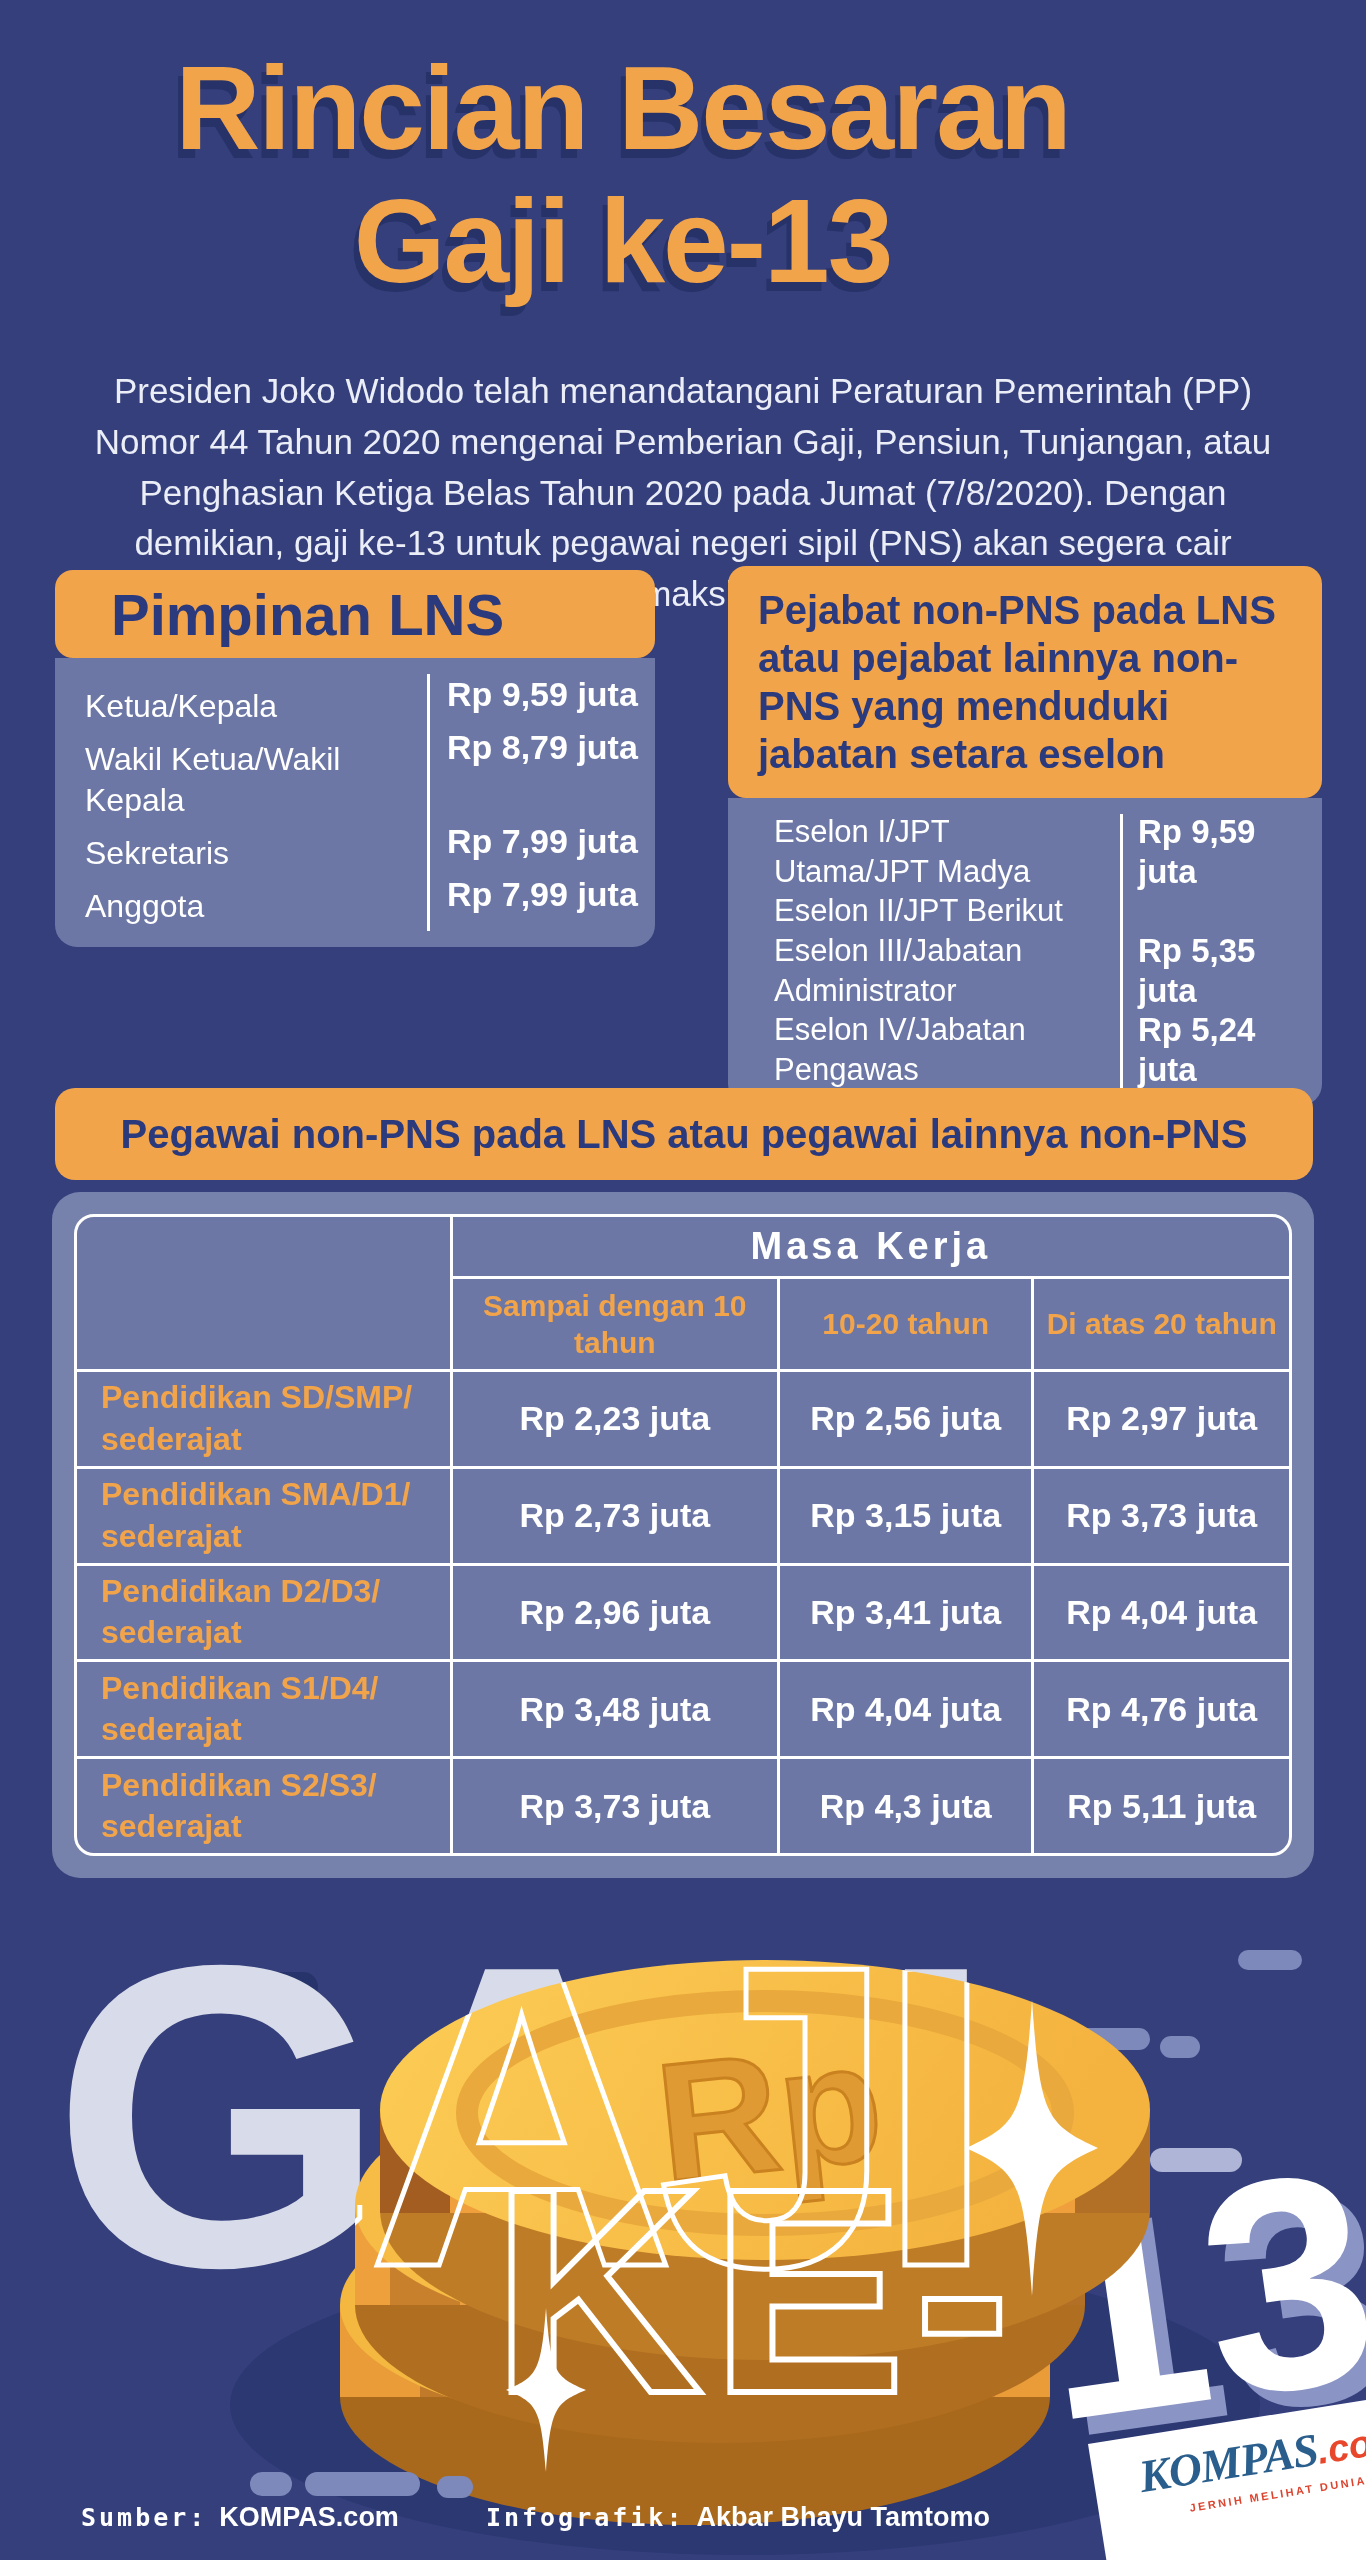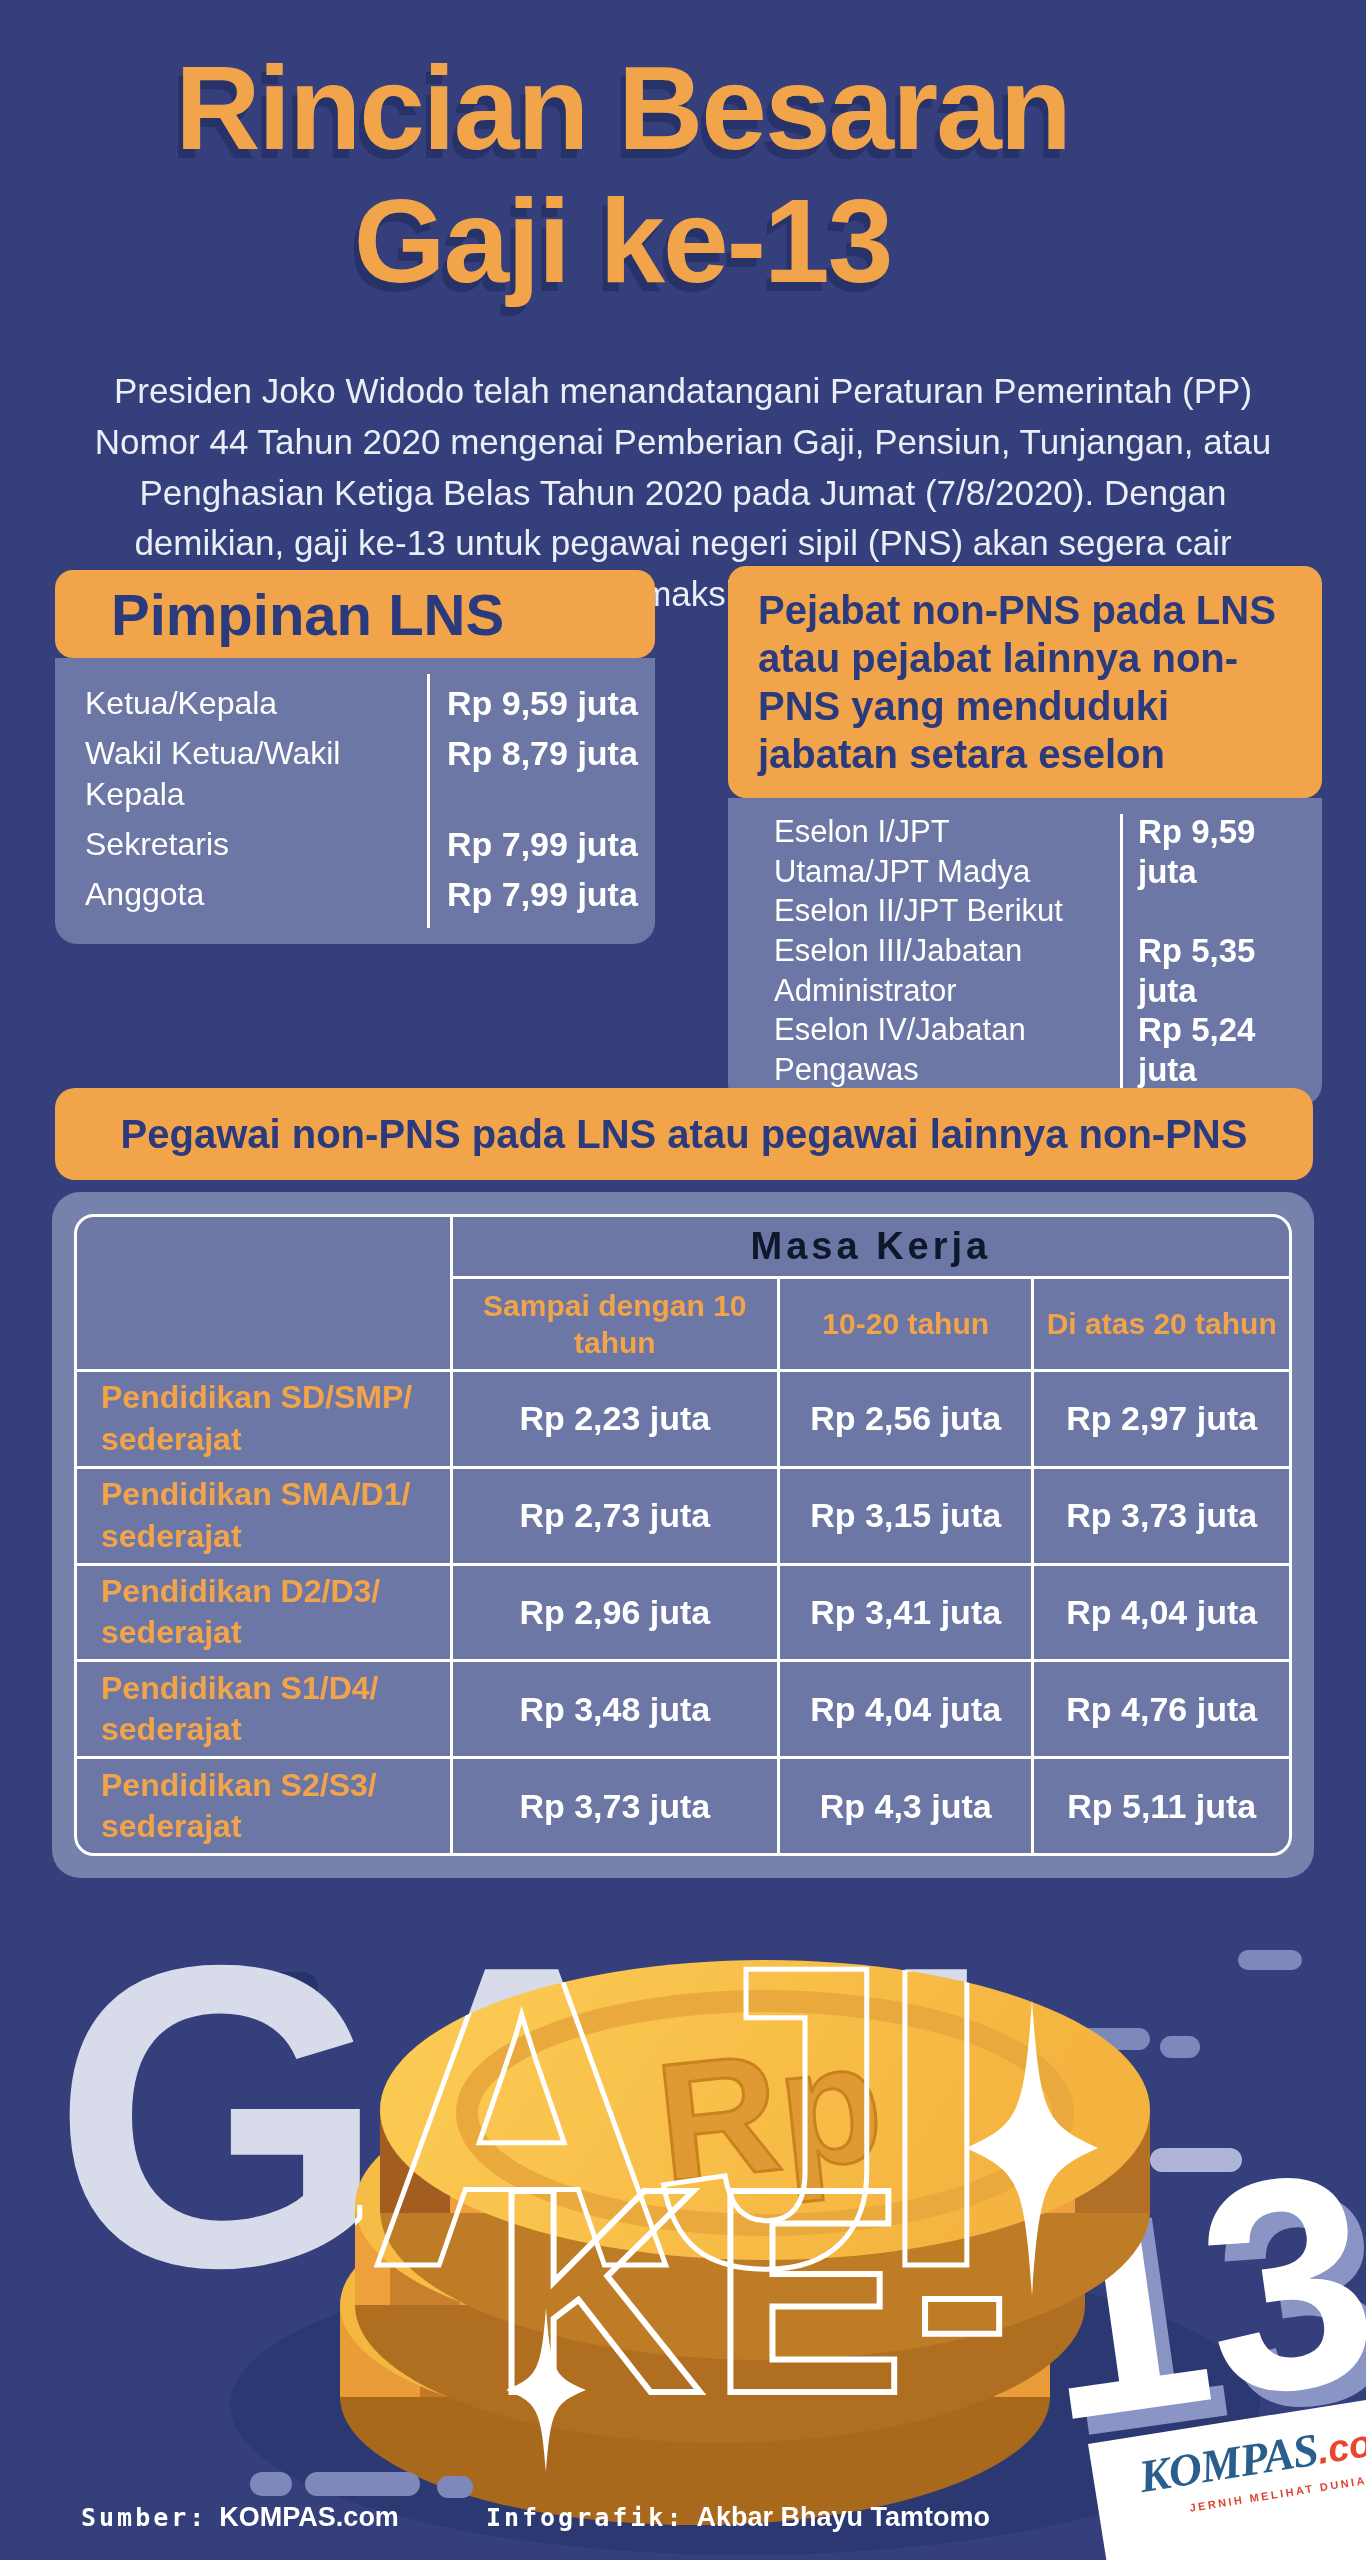--- a/index.html
+++ b/index.html
@@ -24,21 +24,21 @@
              display:flex;flex-direction:column;justify-content:space-evenly;}
   .vline{position:absolute;top:16px;bottom:16px;width:3px;background:#FFFFFF;}
   .crow{display:flex;align-items:flex-start;}
   .clbl{color:#FFFFFF;font-size:32px;line-height:1.28;}
   .cval{color:#FFFFFF;font-size:34px;font-weight:bold;line-height:1.2;}
 
   .card-left{left:55px;top:570px;width:600px;}
   .card-left .card-head{height:88px;font-size:58px;padding-left:56px;}
   .card-left .card-body{min-height:250px;padding:16px 0 20px 0;}
   .card-left .vline{left:62%;}
-  .card-left .clbl{flex:0 0 62%;padding-left:30px;box-sizing:border-box;padding-right:26px;}
+  .card-left .clbl{flex:0 0 62%;padding-left:30px;box-sizing:border-box;padding-right:26px;margin-top:12px;}
   .card-left .cval{padding-left:20px;}
 
   .card-right{left:728px;top:566px;width:594px;}
   .card-right .card-head{font-size:40px;line-height:1.2;padding:20px 30px;}
   .card-right .card-body{min-height:262px;padding:14px 0 16px 0;}
   .card-right .vline{left:66%;}
   .card-right .clbl{flex:0 0 66%;padding-left:46px;box-sizing:border-box;padding-right:20px;font-size:31px;}
   .card-right .cval{padding-left:18px;font-size:33px;}
 
   
@@ -46,21 +46,21 @@
         border-radius:20px;color:#2B3A7C;font-weight:bold;font-size:40px;
         display:flex;align-items:center;justify-content:center;text-align:center;}
   .table-card{position:absolute;left:52px;top:1192px;width:1262px;height:686px;
               background:#7782AC;border-radius:28px;}
   .deco-pill{position:absolute;background:rgba(255,255,255,0.25);border-radius:12px;}
   .grid{position:absolute;inset:22px;border:3px solid #FFFFFF;border-radius:20px;
         display:grid;grid-template-columns:31% 27% 21% 21%;
         grid-template-rows:62px 90px repeat(5,1fr);background:#6C77A5;overflow:hidden;}
   .c{display:flex;align-items:center;justify-content:center;text-align:center;}
   .c.empty{grid-row:1/3;grid-column:1;border-right:3px solid #FFFFFF;}
-  .c.masa{grid-column:2/5;border-bottom:3px solid #FFFFFF;color:#0f172a;
+  .c.masa{grid-column:2/5;border-bottom:3px solid #FFFFFF;color:#ffffff;
           font-weight:bold;font-size:38px;letter-spacing:4px;}
   .c.sub{color:#F2A44A;font-weight:bold;font-size:30px;line-height:1.25;}
   .c.br{border-right:3px solid #FFFFFF;}
   .c.bt{border-top:3px solid #FFFFFF;}
   .c.rl{justify-content:flex-start;text-align:left;color:#F2A44A;font-weight:bold;
         font-size:32px;line-height:1.3;padding-left:24px;padding-right:14px;box-sizing:border-box;}
   .c.rv{color:#FFFFFF;font-weight:bold;font-size:34px;}
 
   
   .illus{position:absolute;left:0;top:1860px;width:1366px;height:700px;display:block;}

